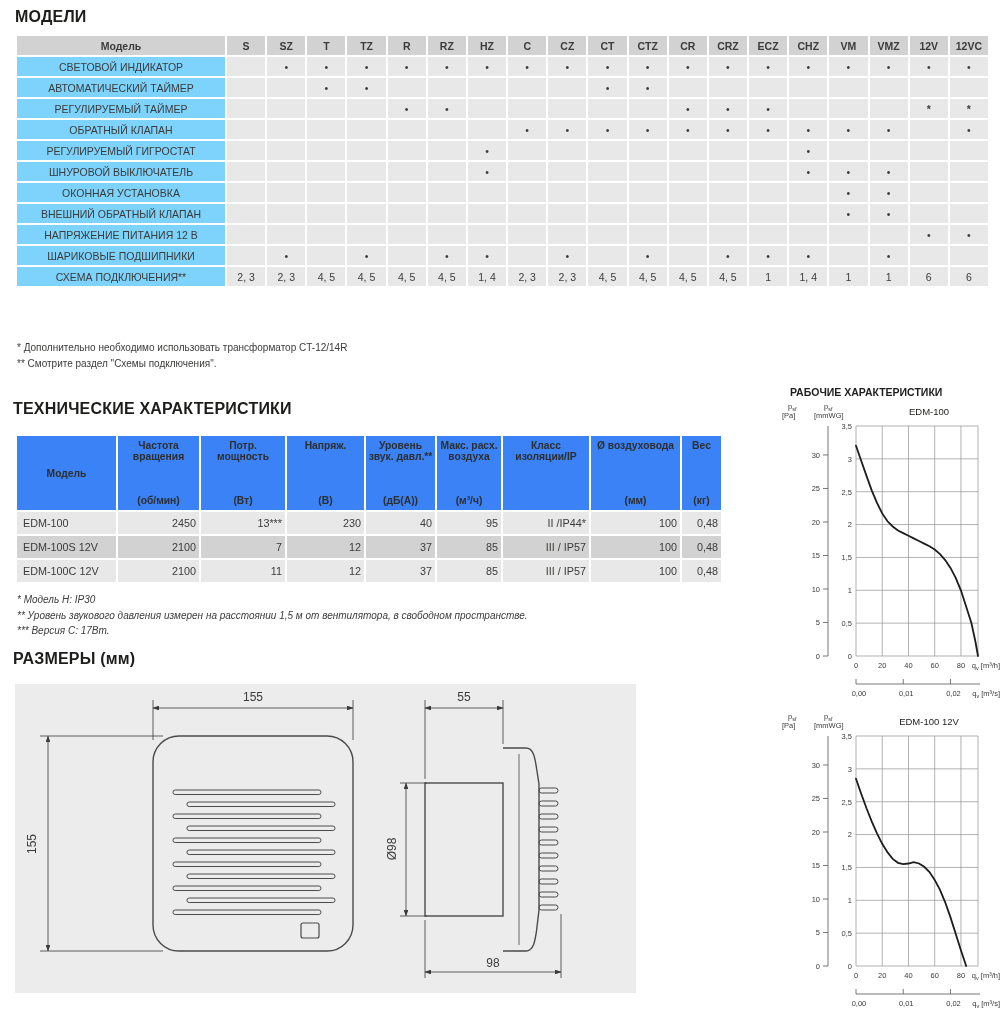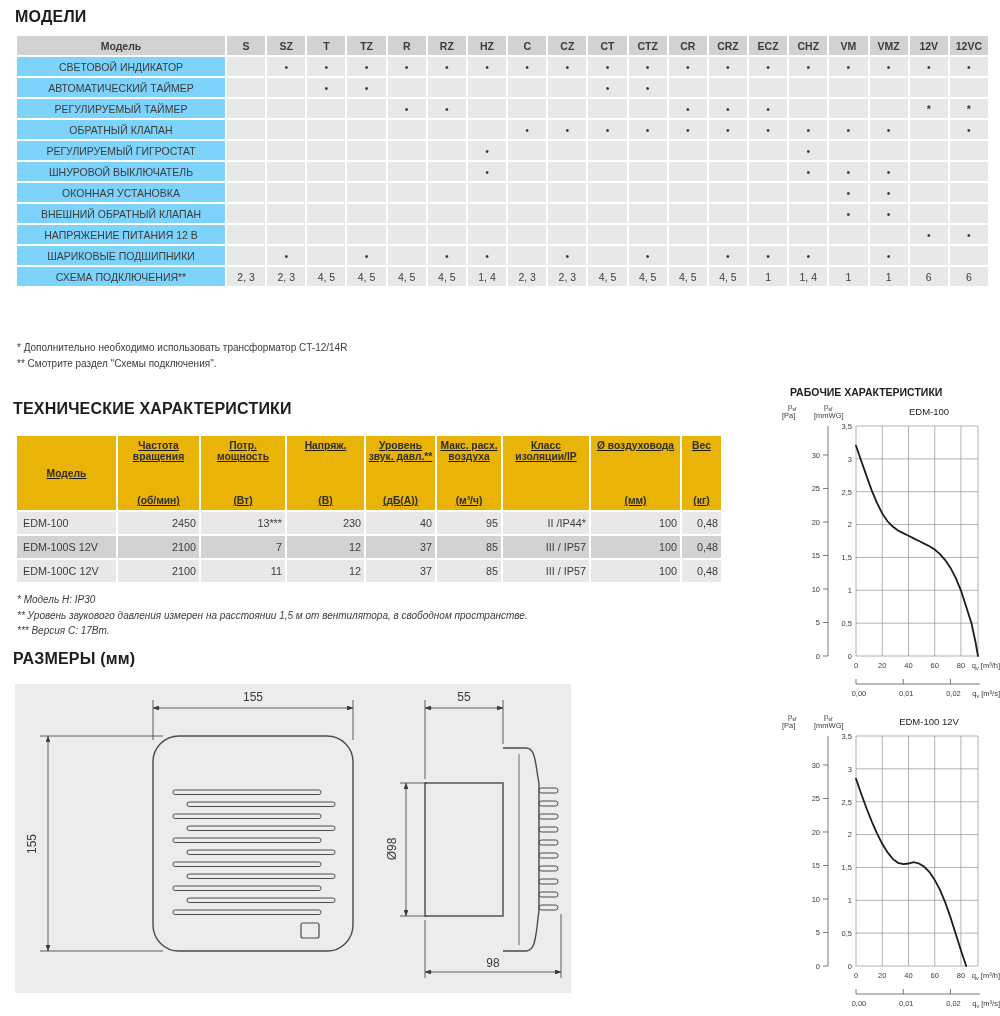--- a/index.html
+++ b/index.html
@@ -13,30 +13,30 @@
   table.matrix th.mt-corner{width:208px;}
   td.mt-label{background:#7dd3fc;text-align:left;padding-left:8px;font-size:10.8px;}
   td.mt-cell{background:#e8e8e8;}
   td.mt-dot{font-size:13px;line-height:10px;color:#1d1d1b;}
   td.mt-star{font-size:12px;font-weight:700;color:#3b3b3a;}
   .footnotes{position:absolute;left:17px;font-size:10px;line-height:1.55;color:#3b3b3a;}
   #models-footnotes{top:340px;}
   #specs-title{position:absolute;left:13px;top:400px;}
   #specs-table-wrap{position:absolute;left:15px;top:434px;width:652px;}
   table.specs{border-collapse:separate;border-spacing:2px;width:652px;table-layout:fixed;}
-  table.specs th{background:#eab308;padding:4px 2px;vertical-align:top;height:66px;text-decoration:underline;}
+  table.specs th{background:#3b82f6;padding:4px 2px;vertical-align:top;height:66px;}
   table.specs th .sp-h{display:flex;flex-direction:column;justify-content:space-between;height:66px;font-size:10.3px;font-weight:700;color:#2e2e2d;text-align:center;}
   table.specs th.sp-model .sp-h{justify-content:center;}
   table.specs td{padding:0 3px;height:22px;font-size:10.8px;color:#3b3b3a;text-align:right;vertical-align:middle;white-space:nowrap;}
   table.specs tr.alt td{background:#d2d2d2;}
   table.specs tr td{background:#e8e8e8;}
   table.specs td.sp-model-cell{text-align:left;padding-left:6px;}
   #specs-footnotes{top:592px;font-style:italic;}
   #dims-title{position:absolute;left:13px;top:650px;}
-  #dims-panel{position:absolute;left:15px;top:684px;width:556px;height:309px;background:#ececec;}
+  #dims-panel{position:absolute;left:15px;top:684px;width:621px;height:309px;background:#ececec;}
   .dimtext{font-size:12px;fill:#3b3b3a;font-family:"Liberation Sans",sans-serif;}
   #perf-title{position:absolute;left:790px;top:386px;font-size:10.5px;font-weight:700;color:#1d1d1b;}
   #chart1-host{position:absolute;left:778px;top:400px;width:222px;height:306px;}
   #chart2-host{position:absolute;left:778px;top:710px;width:222px;height:306px;}
   .ctick{font-size:7.5px;fill:#3b3b3a;font-family:"Liberation Sans",sans-serif;}
   .ctitle{font-size:9.5px;fill:#1d1d1b;font-family:"Liberation Sans",sans-serif;}
 </style>
 </head>
 <body>
 

